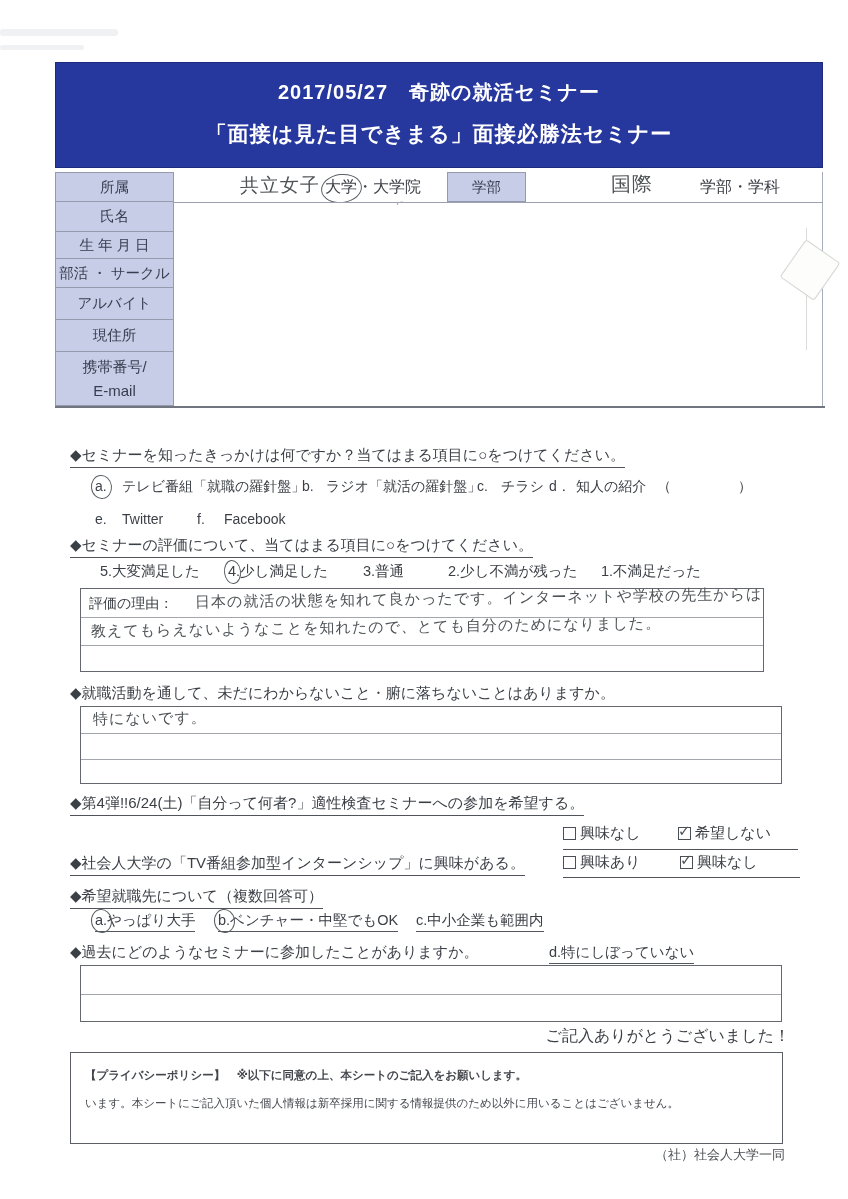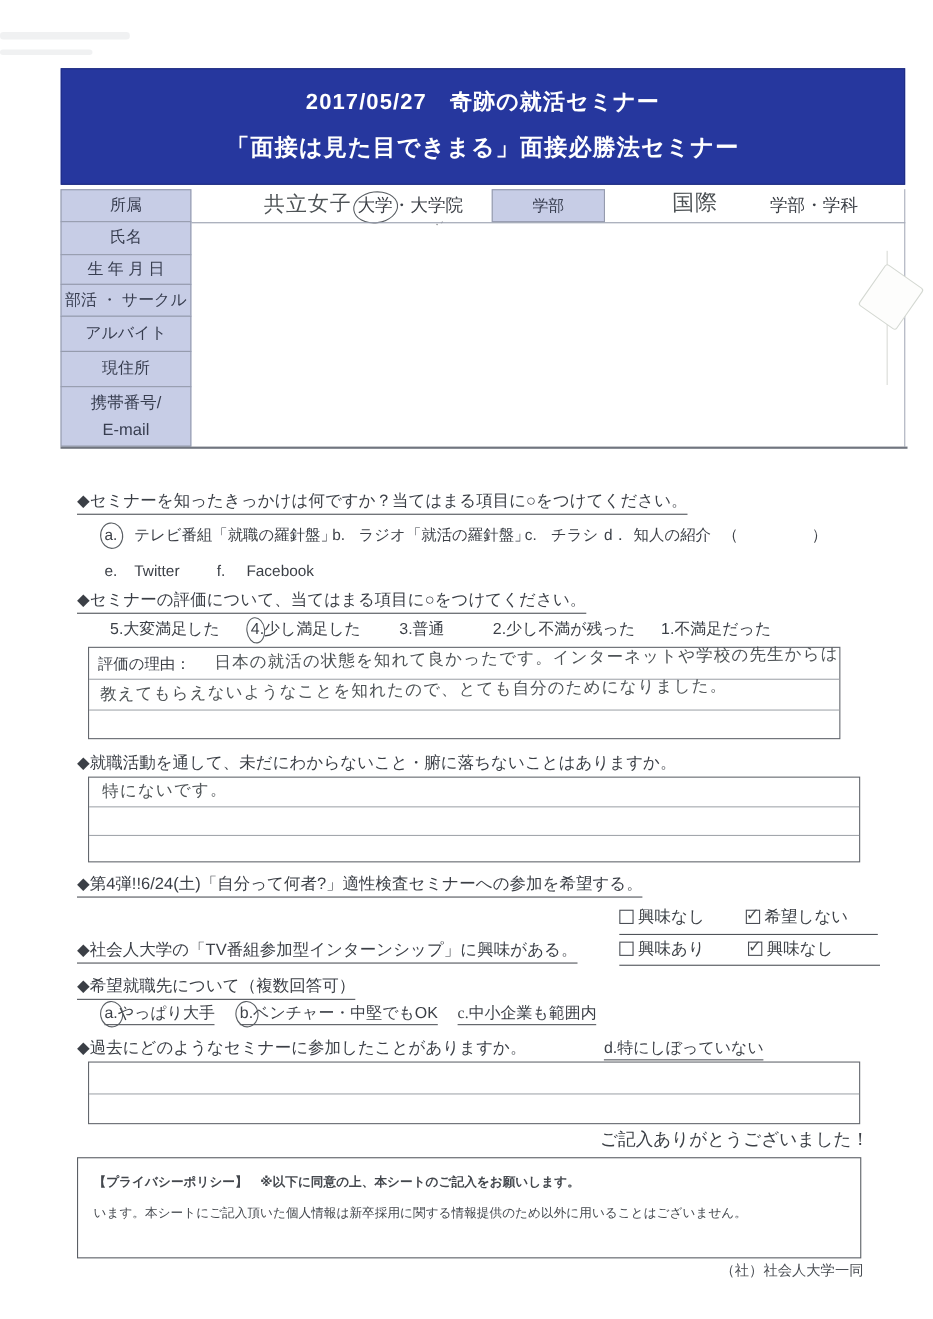--- a/index.html
+++ b/index.html
@@ -13,21 +13,21 @@
   
   .banner{position:absolute;left:55px;top:62px;width:768px;height:106px;background:#26379e;color:#fff;text-align:center;box-shadow:0 0 0 1px #1d2b7e inset;}
   .banner .t1{margin-top:17px;font-size:20px;font-weight:bold;letter-spacing:1px;}
   .banner .t2{margin-top:14px;font-size:21px;font-weight:bold;letter-spacing:1px;}
   
   .tbl{position:absolute;left:55px;top:168px;width:768px;height:240px;}
   .lblcell{position:absolute;left:0;width:119px;background:#c7cde6;border:1px solid #959bad;box-sizing:border-box;display:flex;align-items:center;justify-content:center;font-size:14.5px;color:#373d4f;text-align:center;line-height:17px;}
   .vrow-line{position:absolute;left:119px;top:34px;width:649px;height:1px;background:#9aa0af;}
   .tbl-right{position:absolute;left:767px;top:4px;width:1px;height:234px;background:#a8adbb;}
   .tbl-bottom{position:absolute;left:0;top:238px;width:770px;height:2px;background:#70757f;}
-  .gakubu{position:absolute;left:392px;top:4px;width:103px;height:30px;background:#c7cde6;border:1px solid #959bad;box-sizing:border-box;display:flex;align-items:center;justify-content:center;font-size:14.5px;color:#373d4f;}
+  .gakubu{position:absolute;left:392px;top:4px;width:79px;height:30px;background:#c7cde6;border:1px solid #959bad;box-sizing:border-box;display:flex;align-items:center;justify-content:center;font-size:14.5px;color:#373d4f;}
   
   .hw{color:#4e5356;letter-spacing:1px;transform:rotate(-0.8deg);transform-origin:left center;white-space:nowrap;}
   .scribble{font-size:9px;color:#8d9092;transform:rotate(14deg);}
   
   .h15{font-size:15px;white-space:nowrap;}
   .bold{font-weight:bold;color:#33373d;}
   .ul{border-bottom:1.5px solid #50545a;padding-bottom:2px;}
   .opt{font-size:14px;white-space:nowrap;}
   .opt15{font-size:14.5px;white-space:nowrap;}
   .ul2{border-bottom:1.3px solid #55585e;padding-bottom:1px;}
@@ -134,21 +134,21 @@
 
   <div class="abs h15 ul" style="left:70px;top:854px;">◆社会人大学の「TV番組参加型インターンシップ」に興味がある。</div>
   <div class="cbrow" style="left:563px;top:851px;width:237px;height:26px;">
     <span class="cbitem" style="left:0;top:2px;"><span class="cb"></span><span>興味あり</span></span>
     <span class="cbitem" style="left:117px;top:2px;"><span class="cb checked"></span><span>興味なし</span></span>
   </div>
 
   <div class="abs h15 ul" style="left:70px;top:887px;">◆希望就職先について（複数回答可）</div>
   <span class="abs opt15 ul2" style="left:95px;top:911px;"><span class="circ circled">a.</span><span>やっぱり大手</span></span>
   <span class="abs opt15 ul2" style="left:218px;top:911px;"><span class="circ circled">b.</span><span>ベンチャー・中堅でもOK</span></span>
-  <span class="abs opt15 ul2" style="left:416px;top:911px;font-family:Liberation Serif, serif;"><span>c.</span><span>中小企業も範囲内</span></span>
+  <span class="abs opt15 ul2" style="left:416px;top:911px;"><span>c.</span><span>中小企業も範囲内</span></span>
   <span class="abs opt15 ul2" style="left:549px;top:911px;margin-top:32px;"><span>d.</span><span>特にしぼっていない</span></span>
 
   <div class="abs h15" style="left:70px;top:943px;">◆過去にどのようなセミナーに参加したことがありますか。</div>
   <div class="obox" style="left:80px;top:965px;width:702px;height:57px;">
     <div class="rline" style="top:28px;"></div>
   </div>
 
   <div class="thanks">ご記入ありがとうございました！</div>
 
   <div class="pbox">

